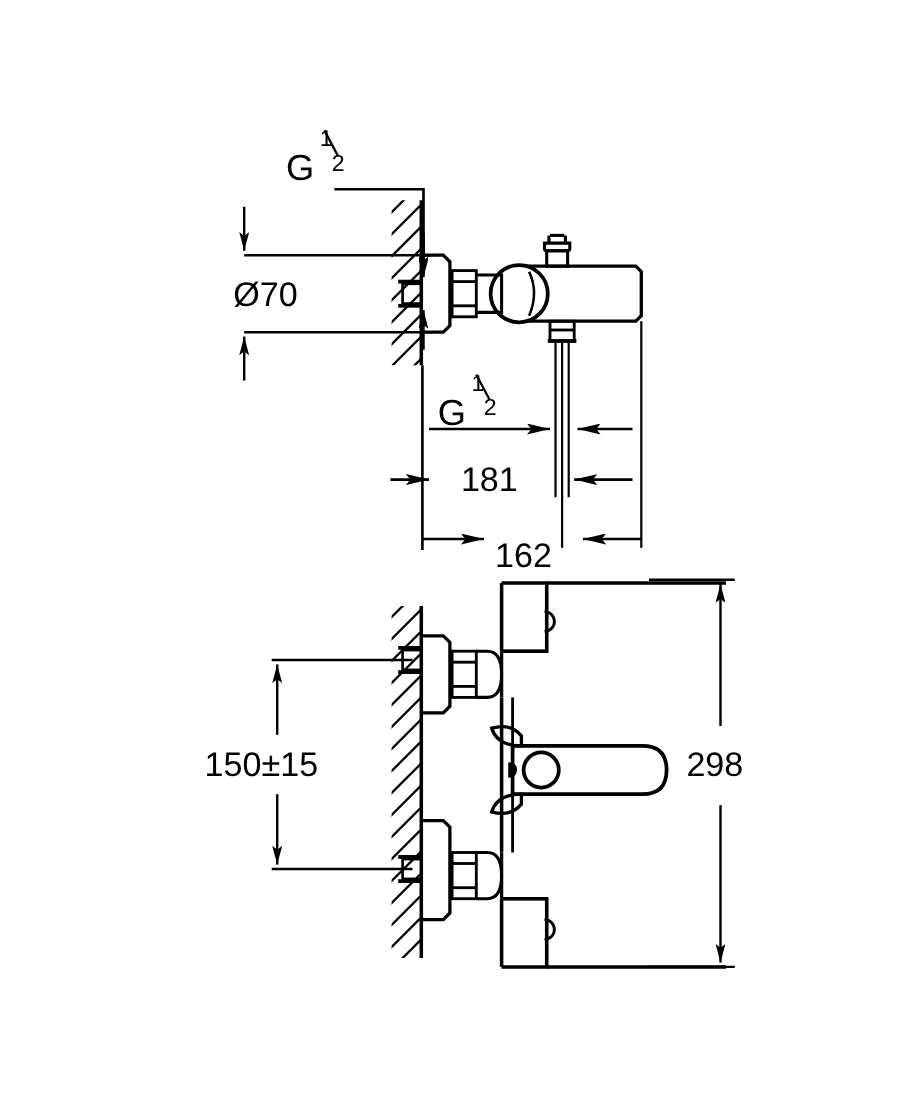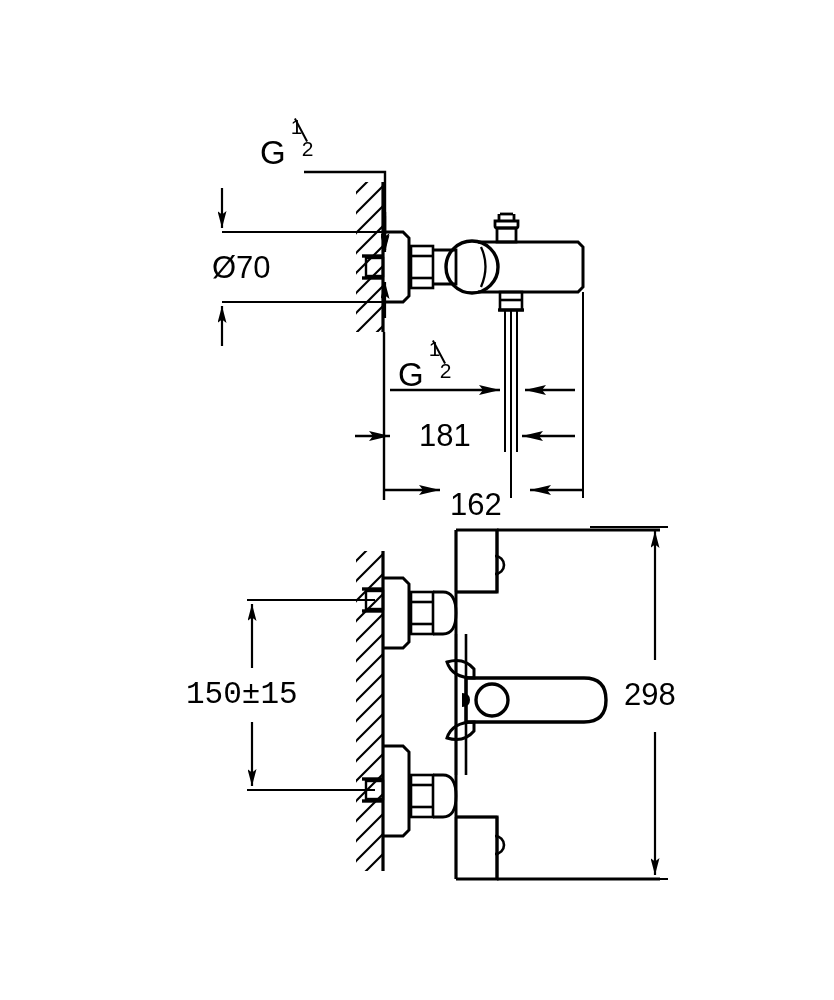--- a/index.html
+++ b/index.html
@@ -323,17 +323,17 @@
   <div class="dim-text dim-main" style="left:212px;top:252px;">Ø70</div>
 
   <div class="dim-text gsize" style="left:398px;top:352px;">
     <span>G</span><span class="frac"><span class="num">1</span><span class="bar"></span><span class="den">2</span></span>
   </div>
 
   <div class="dim-text dim-main" style="left:419px;top:420px;">181</div>
 
   <div class="dim-text dim-main" style="left:450px;top:446px;margin-top:43px;">162</div>
 
-  <div class="dim-text dim-main" style="left:186px;top:679px;font-family:Liberation Mono, monospace;">150±15</div>
+  <div class="dim-text dim-main" style="left:186px;top:679px;">150±15</div>
 
   <div class="dim-text dim-main" style="left:624px;top:679px;text-align:center;">298</div>
 
 </div>
 
 </body></html>

